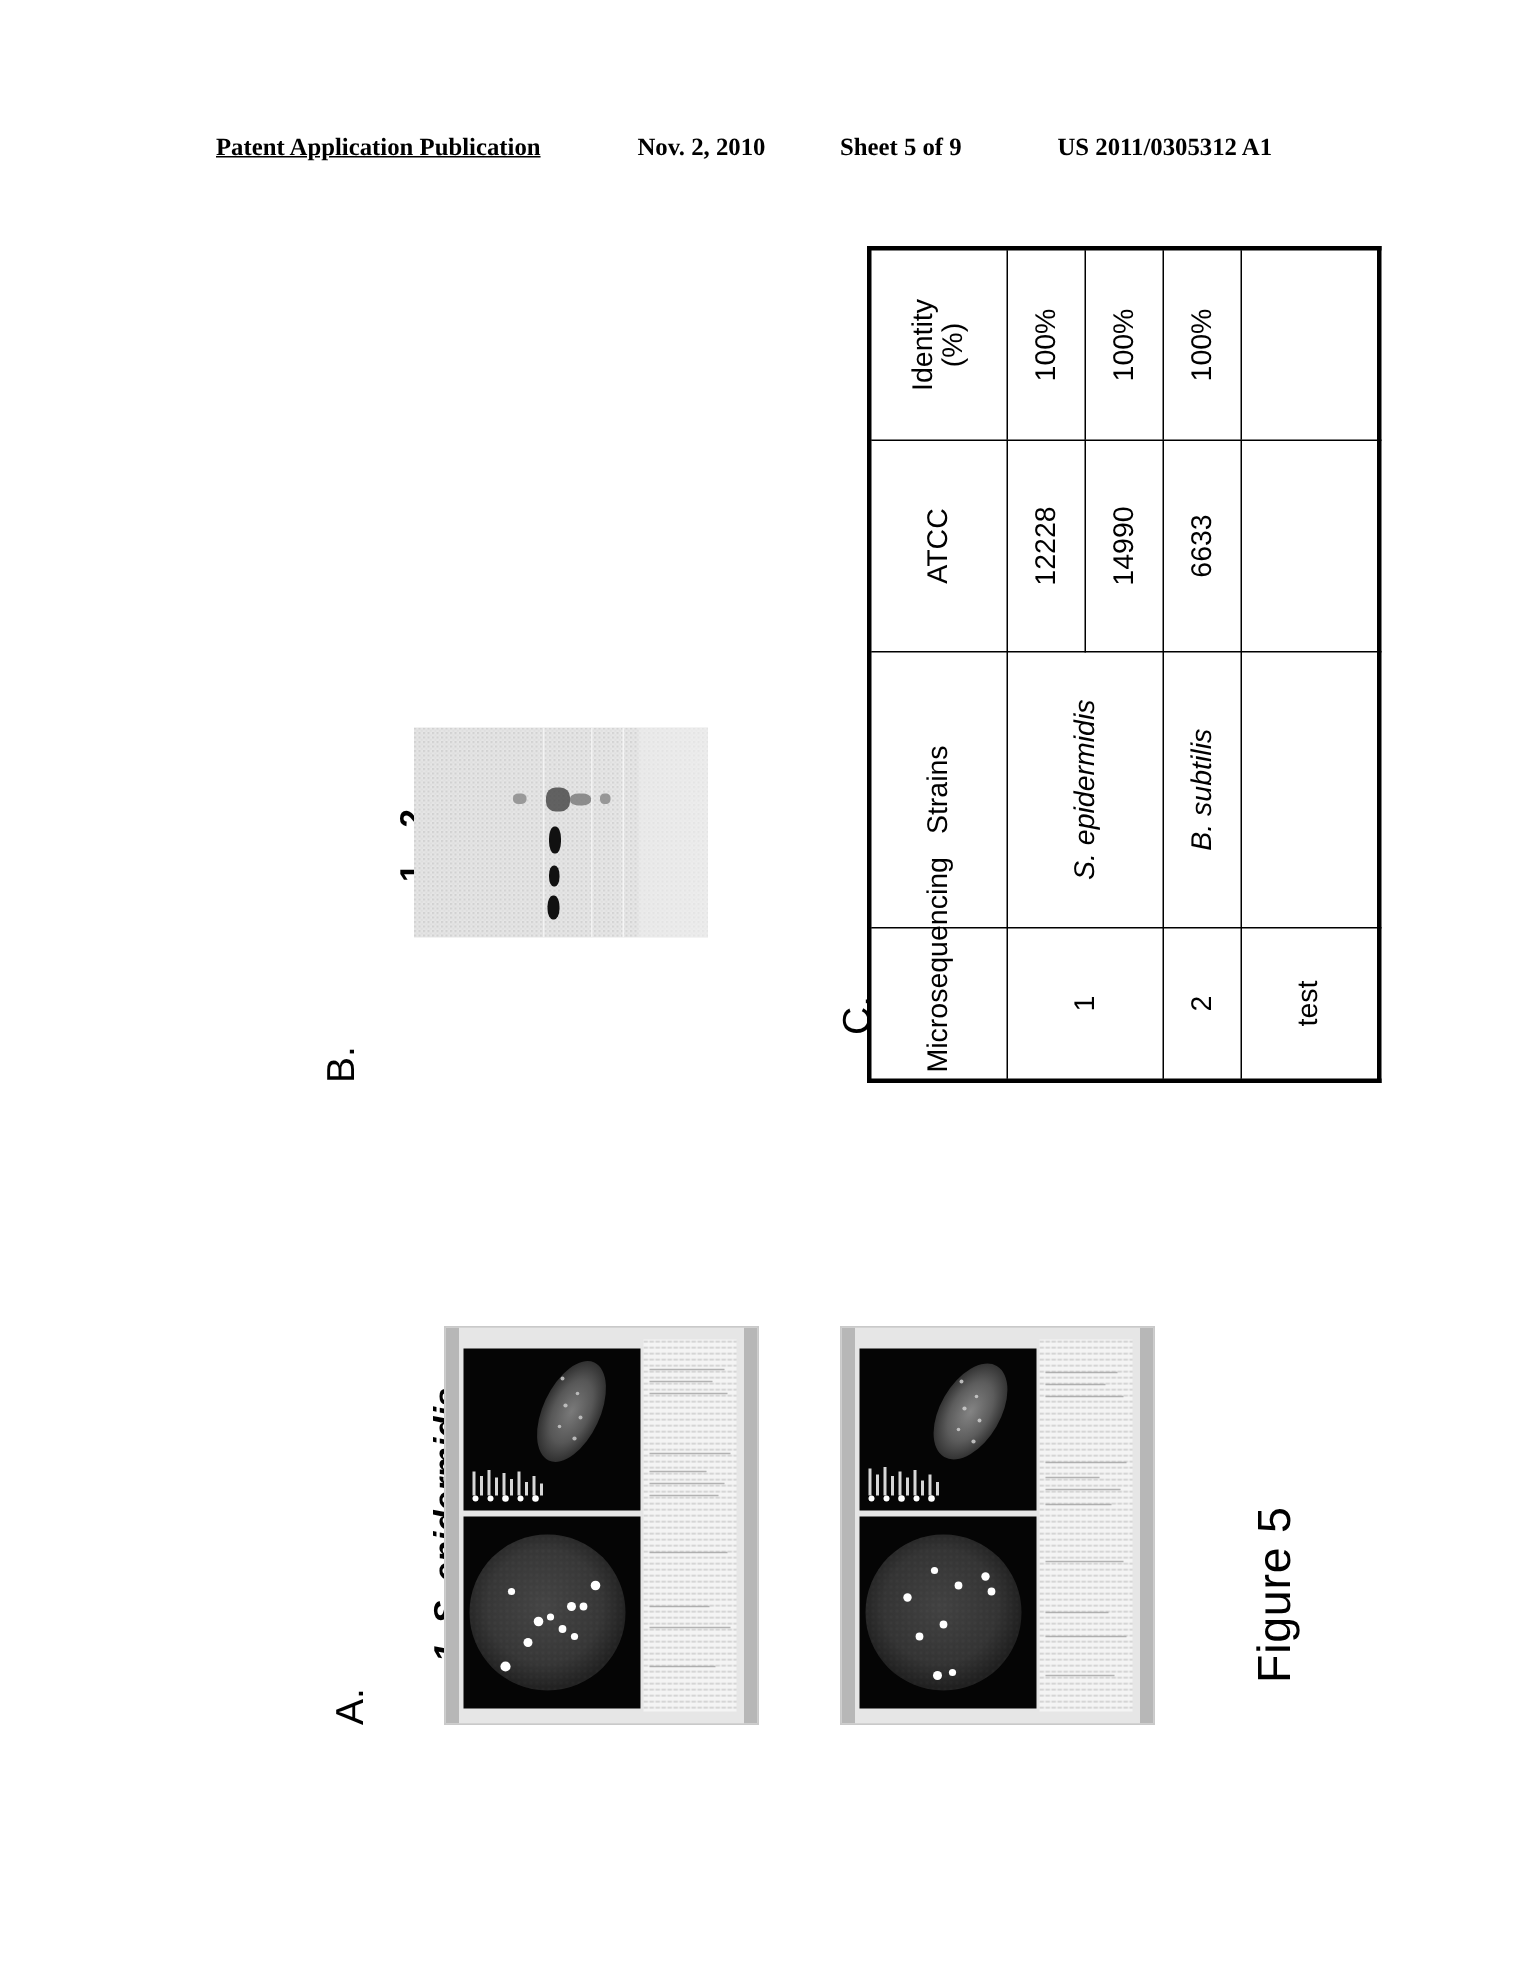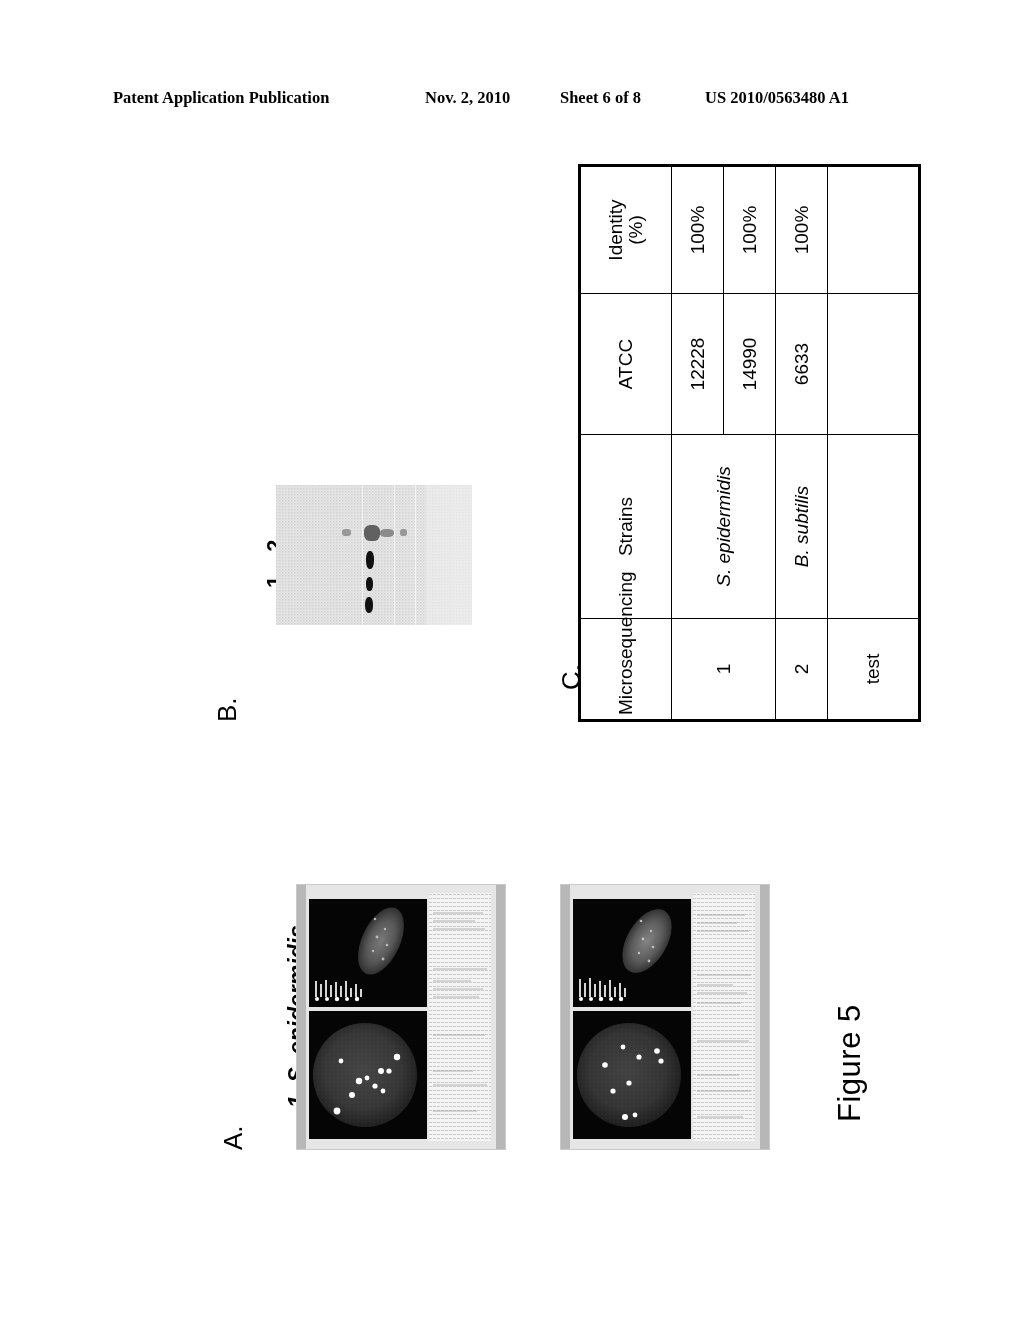--- a/index.html
+++ b/index.html
@@ -13,21 +13,21 @@
   .page{position:absolute;left:0;top:0;width:1024px;height:1320px;}
 
   
   .hdr{
     position:absolute;left:0;top:88px;width:1024px;
     font-family:"Liberation Serif", serif;
     font-weight:bold;font-size:16.5px;color:#000;
     white-space:nowrap;
   }
   .hdr span{position:absolute;top:0;}
-  .h-pub{left:113px;}
+  .h-pub{left:144px;text-decoration:underline;}
   .h-date{left:425px;}
   .h-sheet{left:560px;}
   .h-num{left:705px;}
 
   
   .rot{
     position:absolute;
     transform-origin:0 0;
     transform:rotate(-90deg);
     white-space:nowrap;
@@ -126,22 +126,22 @@
   }
 </style>
 </head>
 <body>
 
 <div class="page">
 
   <div class="hdr">
     <span class="h-pub">Patent Application Publication</span>
     <span class="h-date">Nov. 2, 2010</span>
-    <span class="h-sheet">Sheet 6 of 8</span>
-    <span class="h-num">US 2010/0563480 A1</span>
+    <span class="h-sheet">Sheet 5 of 9</span>
+    <span class="h-num">US 2011/0305312 A1</span>
   </div>
 
   <div class="rot panel-letter" style="left:556px; top:690px;">C.</div>
 
   <div id="panelC-wrap">
     <div id="tbl-rotor">
       <table class="ms">
         <tbody>
           <tr class="row-head">
             <th class="col-test c-title" rowspan="1">Microsequencing</th>

